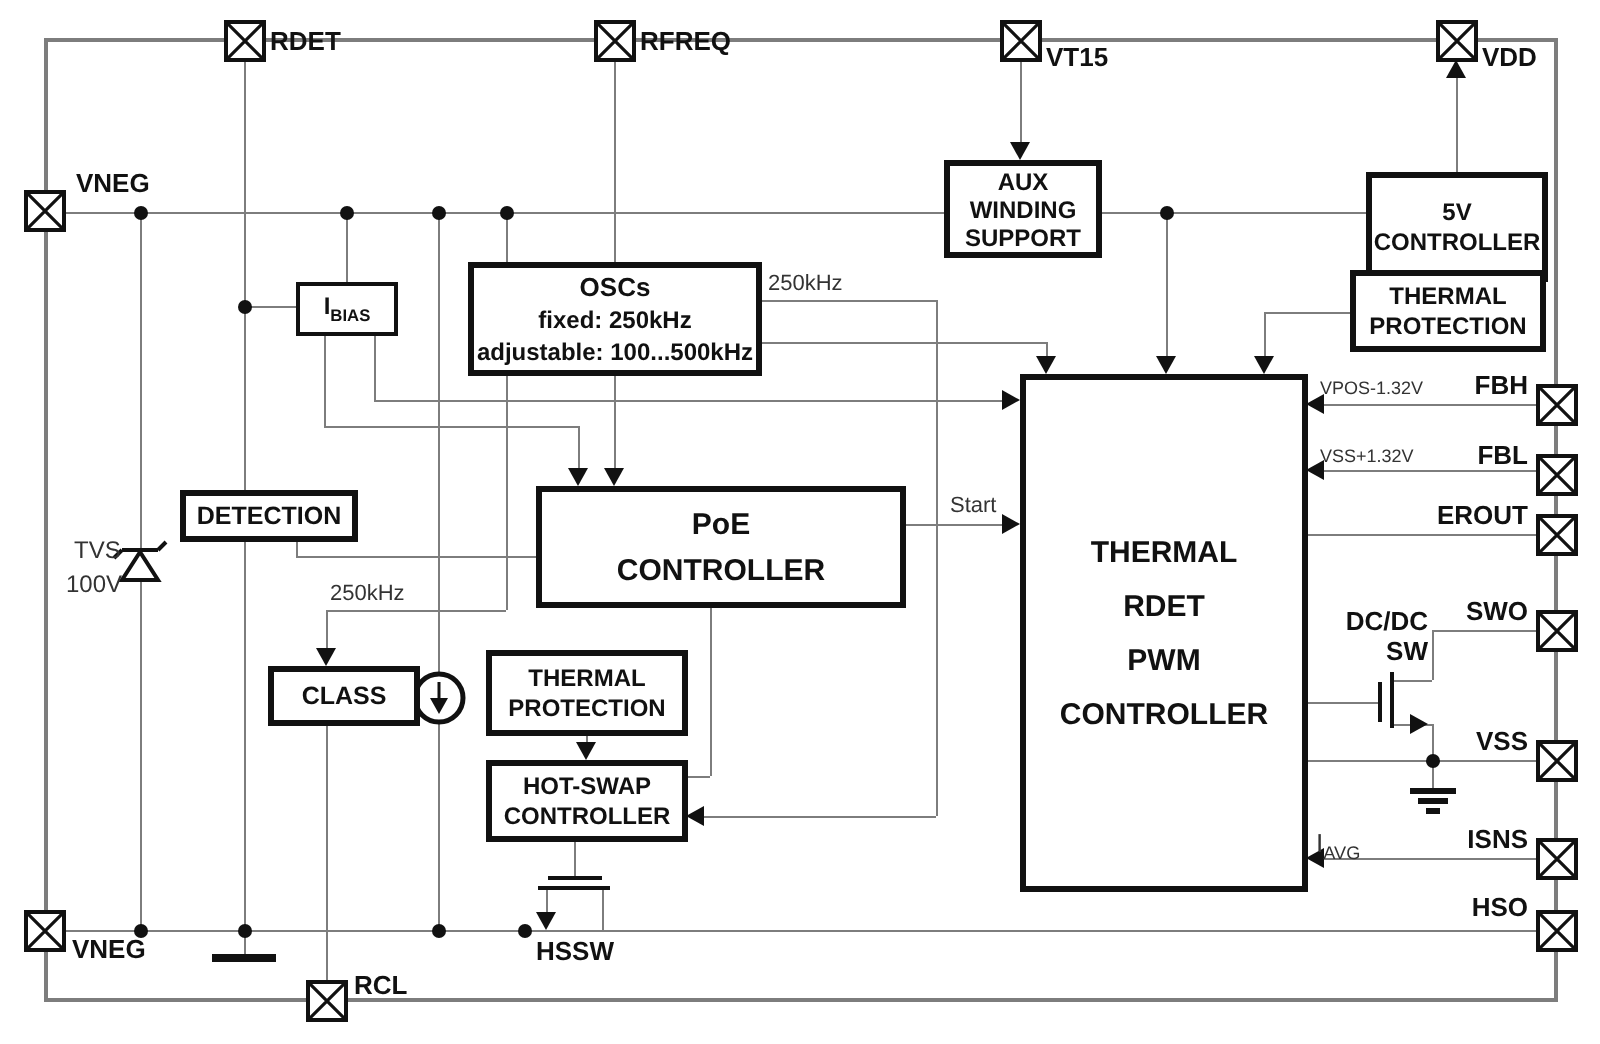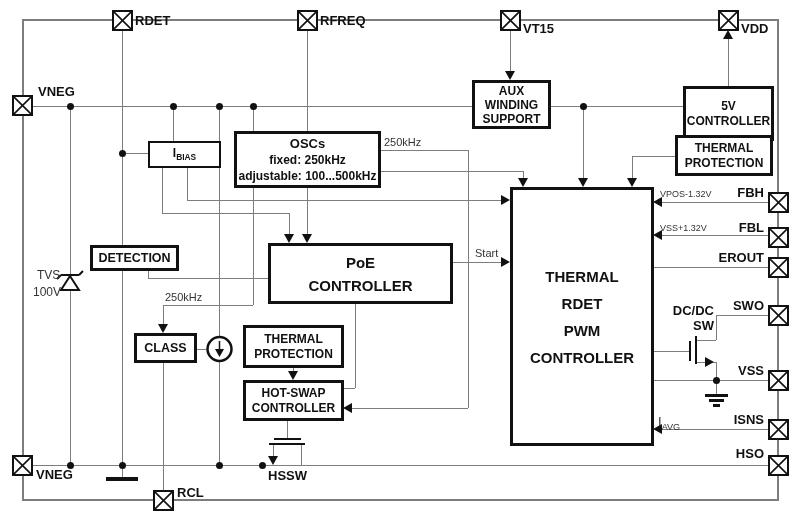--- a/index.html
+++ b/index.html
@@ -130,21 +130,21 @@
     <path d="M6 7 H24 M6 7 L2 11 M24 7 L28 3" stroke="#111" stroke-width="2" fill="none"></path>
     <polygon points="15,8 6,22 24,22" fill="#fff" stroke="#111" stroke-width="2"></polygon>
   </svg>
 
   <svg style="position:absolute;left:205px;top:335px" width="29" height="29" viewBox="0 0 29 29">
     <circle cx="14.5" cy="14" r="12" fill="#fff" stroke="#111" stroke-width="2.5"></circle>
     <line x1="14.5" y1="6" x2="14.5" y2="15" stroke="#111" stroke-width="1.5"></line>
     <polygon points="10,14 19,14 14.5,22" fill="#111"></polygon>
   </svg>
 
-  <div class="blk" style="left:148px;top:141px;width:73px;height:27px;border-width:2px;font-size:12px">
+  <div class="blk" style="left:148px;top:141px;width:51px;height:27px;border-width:2px;font-size:12px">
     <div><span>I</span><sub>BIAS</sub></div>
   </div>
 
   <div class="blk" style="left:234px;top:131px;width:147px;height:57px;font-size:12px;line-height:16px">
     <div style="font-size:13px">OSCs</div>
     <div>fixed: 250kHz</div>
     <div>adjustable: 100...500kHz</div>
   </div>
 
   <div class="blk" style="left:472px;top:80px;width:79px;height:49px;font-size:12px;line-height:14px">
@@ -172,21 +172,21 @@
     <div>CONTROLLER</div>
   </div>
 
   <div class="blk" style="left:510px;top:187px;width:144px;height:259px;font-size:15px;line-height:27px">
     <div>THERMAL</div>
     <div>RDET</div>
     <div>PWM</div>
     <div>CONTROLLER</div>
   </div>
 
-  <div class="blk" style="left:134px;top:333px;width:63px;height:30px;font-size:12.5px">
+  <div class="blk" style="left:134px;top:333px;width:76px;height:30px;font-size:12.5px">
     <div>CLASS</div>
   </div>
 
   <div class="blk" style="left:243px;top:325px;width:101px;height:43px;font-size:12px;line-height:15px">
     <div>THERMAL</div>
     <div>PROTECTION</div>
   </div>
 
   <div class="blk" style="left:243px;top:380px;width:101px;height:41px;font-size:12px;line-height:15px">
     <div>HOT-SWAP</div>

